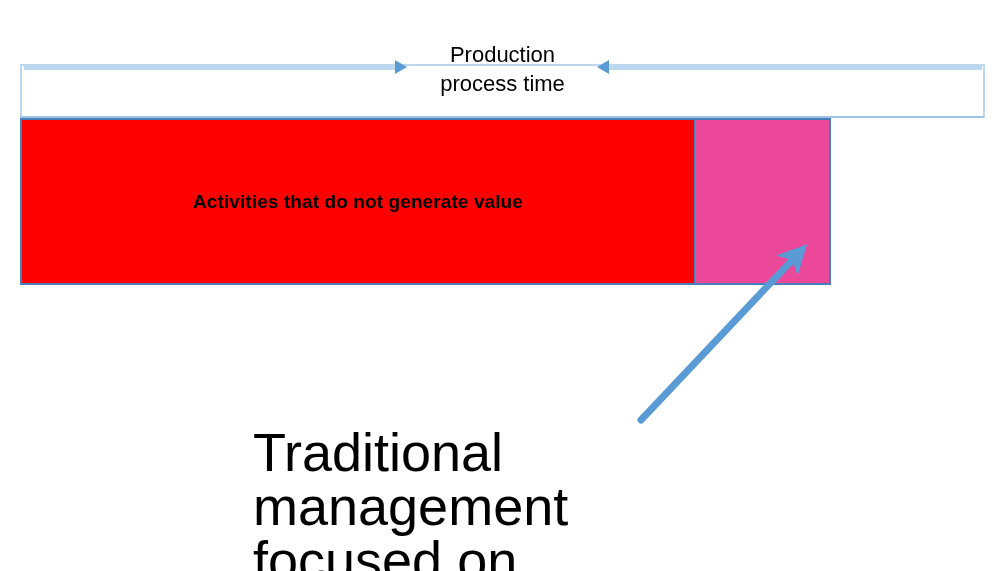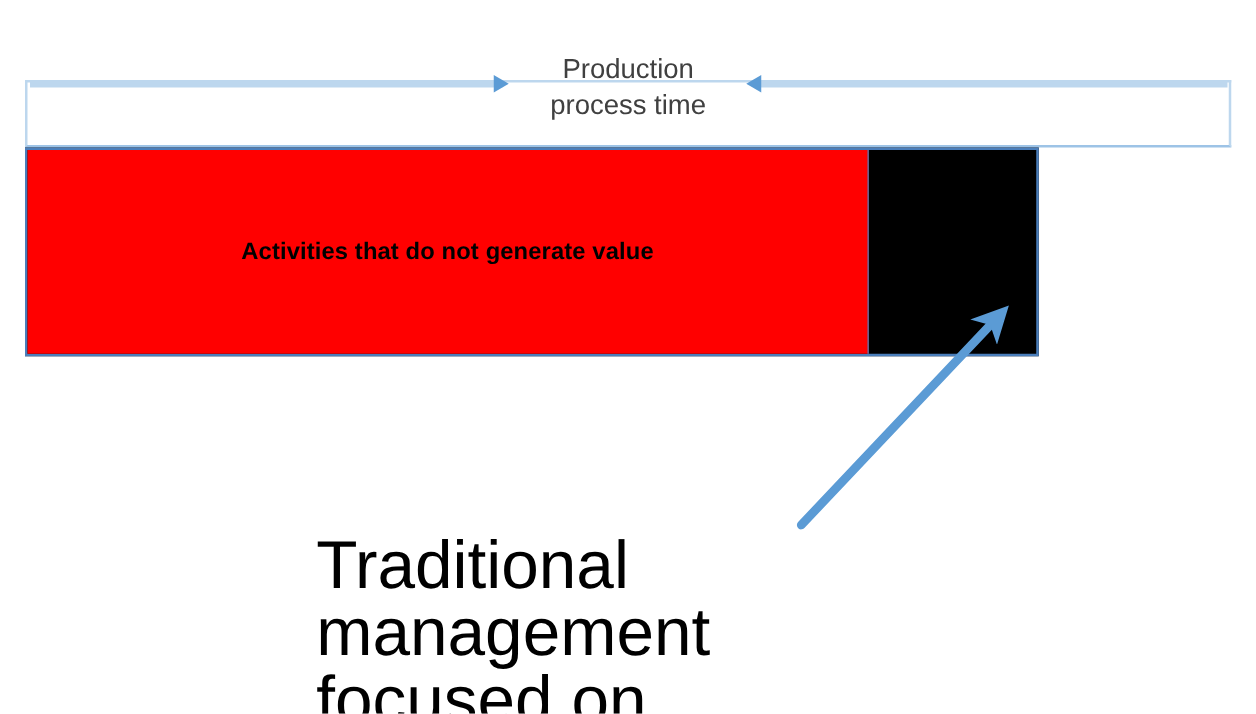--- a/index.html
+++ b/index.html
@@ -71,35 +71,35 @@
 
   
   #span-label {
     position: absolute;
     left: 380px;
     top: 40px;
     width: 245px;
     text-align: center;
     font-size: 22px;
     line-height: 29px;
-    color: #404040;
+    color: #000000;
     white-space: pre-line;
   }
 
   
   #bar {
     position: absolute;
     left: 20px;
     top: 118px;
     width: 811px;
     height: 167px;
     box-sizing: border-box;
     border: 2px solid #4a7ebb;
     display: flex;
-    background: #000000;
+    background: #ec4899;
   }
   .bar-seg {
     position: relative;
     display: flex;
     align-items: center;
     justify-content: center;
     box-sizing: border-box;
   }
   #seg-nonvalue {
     width: 673px;

